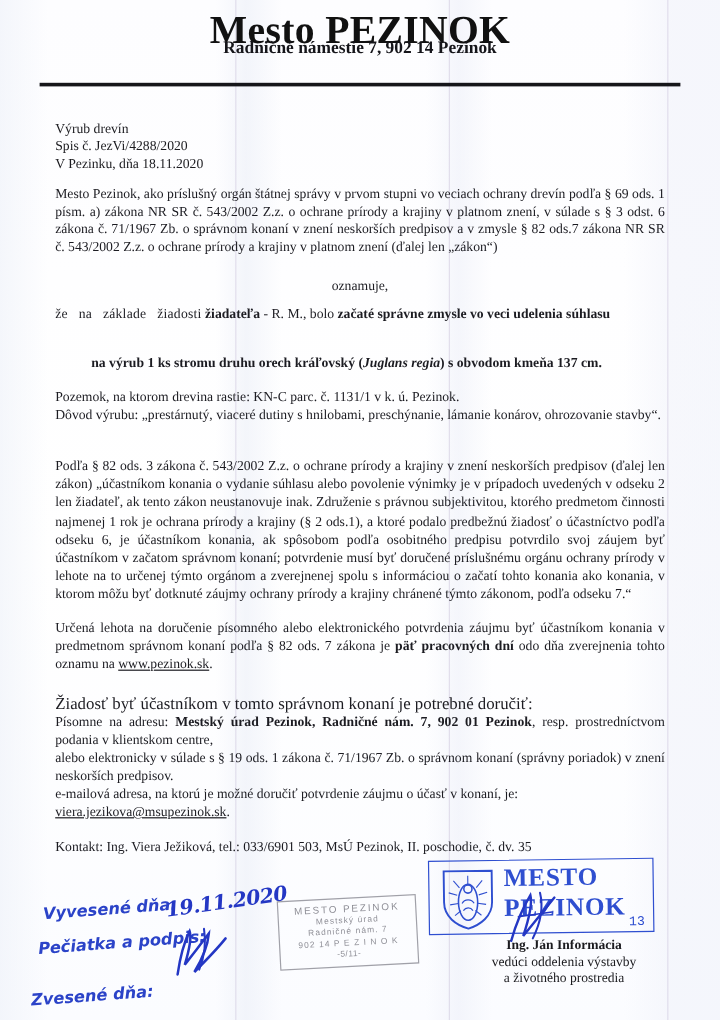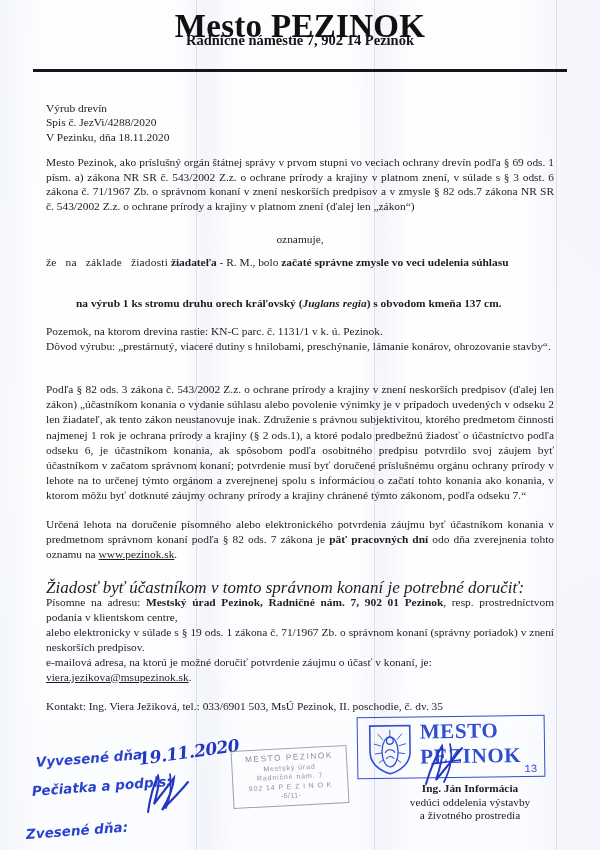--- a/index.html
+++ b/index.html
@@ -115,22 +115,21 @@
   .oznamuje { top: 232px; }
   .para-2   { top: 255px; line-height: 15.4px; }
   .para-3   { top: 296px; left: 76px; width: 478px; }
   .para-4   { top: 324px; }
   .para-5   { top: 382px; line-height: 15.2px; }
   .para-6   { top: 517px; line-height: 15.2px; }
   .para-7   { top: 580px; line-height: 15.0px; }
   .kontakt  { top: 699px; }
 
   .zz-head {
-    font-size: 17px;
-    font-style: italic;
+    font-size: 14px;
   }
 
   
   .wide { letter-spacing: 0.2px; word-spacing: 6px; }
 
   
   .blue-label {
     position: absolute;
     font-family: "DejaVu Sans", sans-serif;
     font-weight: bold;

